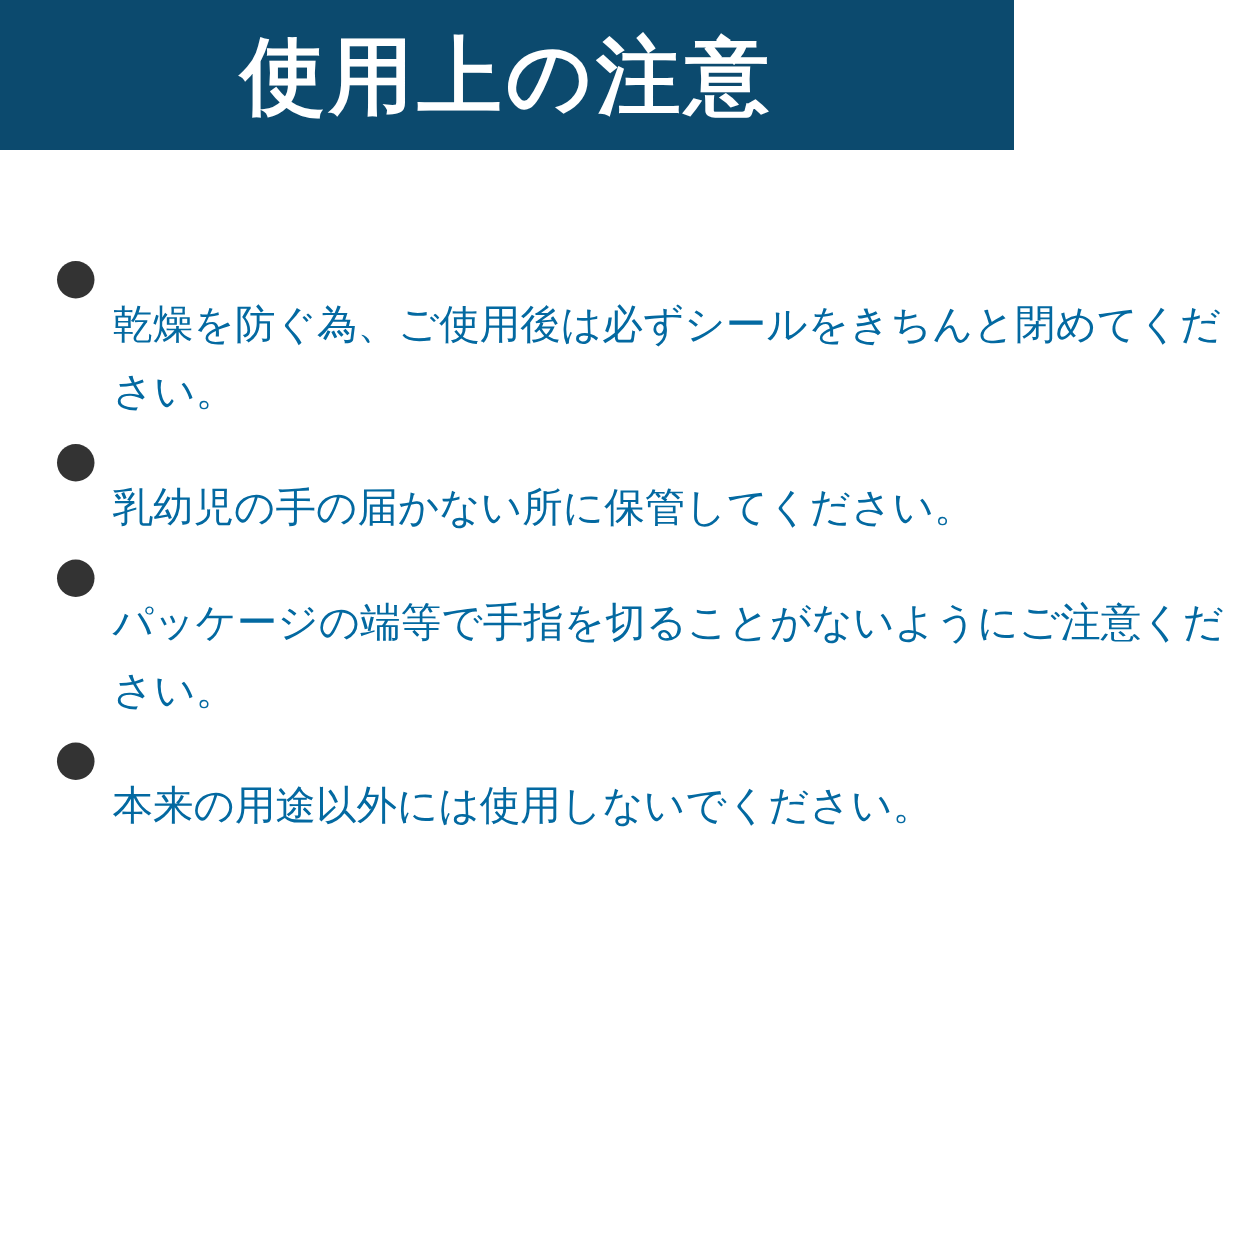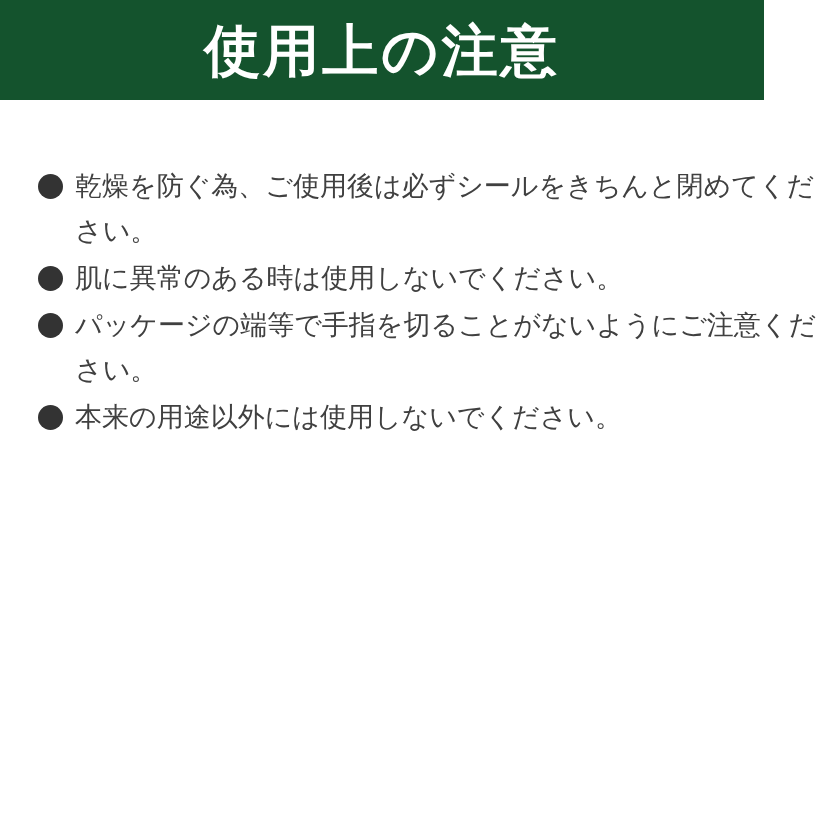--- a/index.html
+++ b/index.html
@@ -9,23 +9,23 @@
   }
   .page {
     position: relative;
     width: 840px;
     height: 840px;
     background: #ffffff;
     overflow: hidden;
     font-family: "Liberation Sans", sans-serif;
   }
   .header-banner {
-    width: 764px;
+    width: 676px;
     height: 100px;
-    background: #14532d;
+    background: #0c4a6e;
     display: flex;
     align-items: center;
     justify-content: center;
   }
   .page-title {
     color: #ffffff;
     font-size: 56px;
     font-weight: bold;
     letter-spacing: 3px;
     line-height: 1;
@@ -42,26 +42,27 @@
   .bullet-dot {
     flex: 0 0 auto;
     width: 25px;
     height: 25px;
     border-radius: 50%;
     background: #333333;
     margin-top: 10px;
   }
   .notice-text {
     margin-left: 12px;
-    color: #404040;
+    color: #0369a1;
     font-size: 27px;
     font-weight: 500;
     line-height: 45px;
     white-space: pre;        
     letter-spacing: 0px;
+    margin-top: 30px;
   }
 </style>
 </head>
 <body>
 
 <div class="page">
 
   <div class="header-banner">
     <div class="page-title">使用上の注意</div>
   </div>
@@ -71,21 +72,21 @@
     <div class="notice-item">
       <span class="bullet-dot"></span>
       <div class="notice-text">乾燥を防ぐ為、ご使用後は必ずシールをきちんと閉めてくだ
 さい。</div>
     </div>
 
 
 
     <div class="notice-item">
       <span class="bullet-dot"></span>
-      <div class="notice-text">肌に異常のある時は使用しないでください。</div>
+      <div class="notice-text">乳幼児の手の届かない所に保管してください。</div>
     </div>
 
 
 
     <div class="notice-item">
       <span class="bullet-dot"></span>
       <div class="notice-text">パッケージの端等で手指を切ることがないようにご注意くだ
 さい。</div>
     </div>
 

